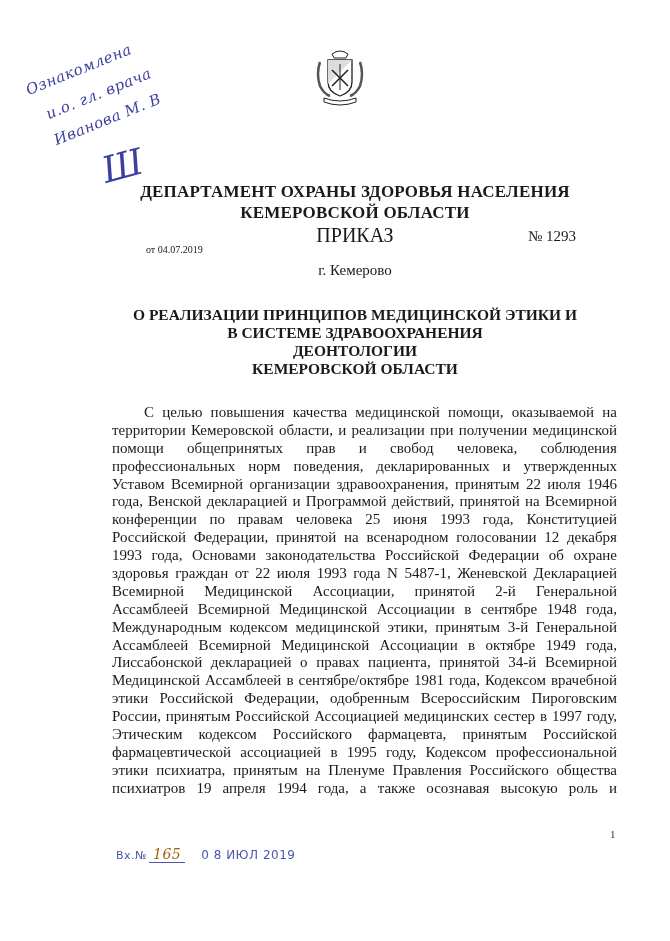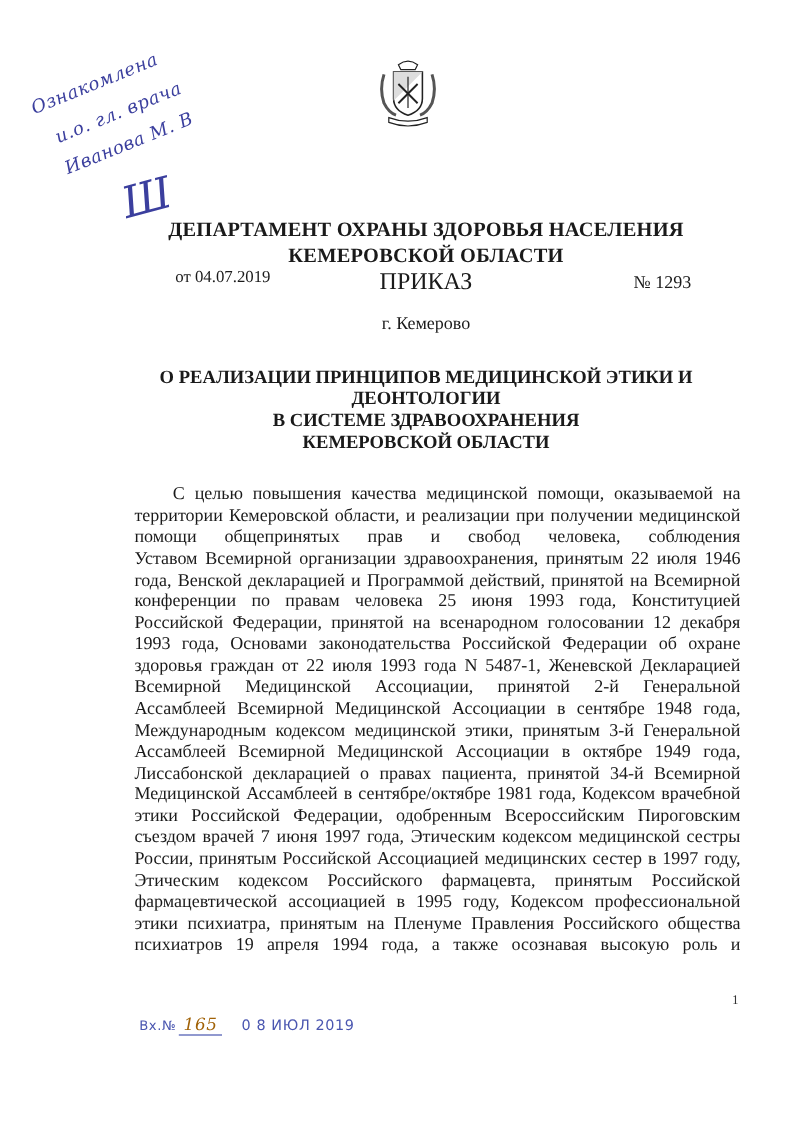--- a/index.html
+++ b/index.html
@@ -14,21 +14,21 @@
     .hw1 { left: 8px; top: 56px; }
     .hw2 { left: 28px; top: 80px; }
     .hw3 { left: 36px; top: 106px; }
     .hw-sig { position: absolute; left: 80px; top: 120px; font-size: 36px; transform: rotate(-15deg); }
 
     .emblem { position: absolute; left: 312px; top: 48px; width: 56px; height: 60px; }
 
     .dept { position: absolute; left: 130px; top: 156px; width: 450px; text-align: center;
             font-weight: bold; font-size: 17px; line-height: 21px; letter-spacing: 0.2px; margin-top: 25px; }
     .order-title { position: absolute; left: 130px; top: 224px; width: 450px; text-align: center; font-size: 20px; }
-    .order-date { position: absolute; left: 146px; top: 224px; font-size: 14px; }
+    .order-date { position: absolute; left: 146px; top: 244px; font-size: 10px; }
     .order-num { position: absolute; left: 528px; top: 228px; font-size: 15px; }
     .city { position: absolute; left: 130px; top: 262px; width: 450px; text-align: center; font-size: 15px; }
 
     .doc-title { position: absolute; left: 130px; top: 306px; width: 450px; text-align: center;
                  font-weight: bold; font-size: 15.5px; line-height: 18px; }
     .doc-title div { white-space: nowrap; }
 
     .body-text { position: absolute; left: 112px; top: 404px; width: 505px;
                  font-size: 15px; line-height: 17.9px; text-align: justify; }
     .body-text .ln { display: block; text-align: justify; text-align-last: justify; white-space: nowrap;
@@ -77,43 +77,43 @@
     <div>КЕМЕРОВСКОЙ ОБЛАСТИ</div>
   </div>
 
   <div class="order-title">ПРИКАЗ</div>
   <div class="order-date">от 04.07.2019</div>
   <div class="order-num">№ 1293</div>
   <div class="city">г. Кемерово</div>
 
   <div class="doc-title">
     <div>О РЕАЛИЗАЦИИ ПРИНЦИПОВ МЕДИЦИНСКОЙ ЭТИКИ И</div>
+    <div>В СИСТЕМЕ ЗДРАВООХРАНЕНИЯ</div>
     <div>ДЕОНТОЛОГИИ</div>
-    <div>В СИСТЕМЕ ЗДРАВООХРАНЕНИЯ</div>
     <div>КЕМЕРОВСКОЙ ОБЛАСТИ</div>
   </div>
 
   <div class="body-text" id="body-lines">
       <span class="ln first"><span style="width: calc(100% + 0px);">С целью повышения качества медицинской помощи, оказываемой на</span></span>
       <span class="ln"><span>территории Кемеровской области, и реализации при получении медицинской</span></span>
       <span class="ln"><span>помощи общепринятых прав и свобод человека, соблюдения</span></span>
+      <span class="ln"><span>профессиональных норм поведения, декларированных и утвержденных</span></span>
       <span class="ln"><span>Уставом Всемирной организации здравоохранения, принятым 22 июля 1946</span></span>
       <span class="ln"><span>года, Венской декларацией и Программой действий, принятой на Всемирной</span></span>
       <span class="ln"><span>конференции по правам человека 25 июня 1993 года, Конституцией</span></span>
       <span class="ln"><span>Российской Федерации, принятой на всенародном голосовании 12 декабря</span></span>
       <span class="ln"><span>1993 года, Основами законодательства Российской Федерации об охране</span></span>
       <span class="ln"><span>здоровья граждан от 22 июля 1993 года N 5487-1, Женевской Декларацией</span></span>
       <span class="ln"><span>Всемирной Медицинской Ассоциации, принятой 2-й Генеральной</span></span>
       <span class="ln"><span>Ассамблеей Всемирной Медицинской Ассоциации в сентябре 1948 года,</span></span>
       <span class="ln"><span>Международным кодексом медицинской этики, принятым 3-й Генеральной</span></span>
       <span class="ln"><span>Ассамблеей Всемирной Медицинской Ассоциации в октябре 1949 года,</span></span>
       <span class="ln"><span>Лиссабонской декларацией о правах пациента, принятой 34-й Всемирной</span></span>
       <span class="ln"><span>Медицинской Ассамблеей в сентябре/октябре 1981 года, Кодексом врачебной</span></span>
       <span class="ln"><span>этики Российской Федерации, одобренным Всероссийским Пироговским</span></span>
-      <span class="ln"><span>съездом врачей 7 июня 1997 года, Этическим кодексом медицинской сестры</span></span>
       <span class="ln"><span>России, принятым Российской Ассоциацией медицинских сестер в 1997 году,</span></span>
       <span class="ln"><span>Этическим кодексом Российского фармацевта, принятым Российской</span></span>
       <span class="ln"><span>фармацевтической ассоциацией в 1995 году, Кодексом профессиональной</span></span>
       <span class="ln"><span>этики психиатра, принятым на Пленуме Правления Российского общества</span></span>
       <span class="ln"><span>психиатров 19 апреля 1994 года, а также осознавая высокую роль и</span></span>
     </div>
 
   <div class="page-num">1</div>
 
   <div class="stamp">

